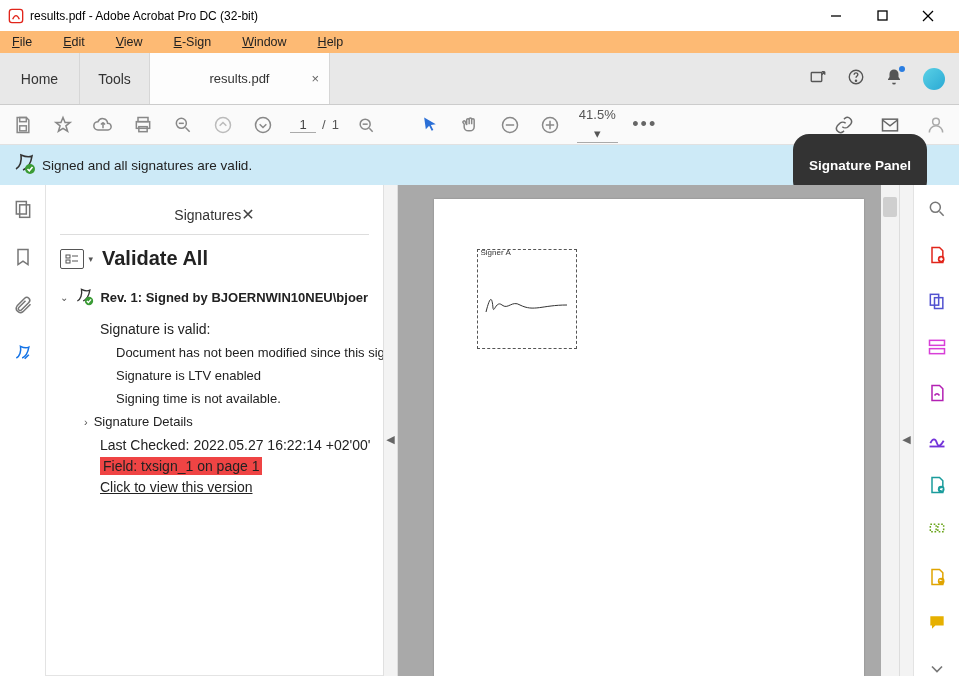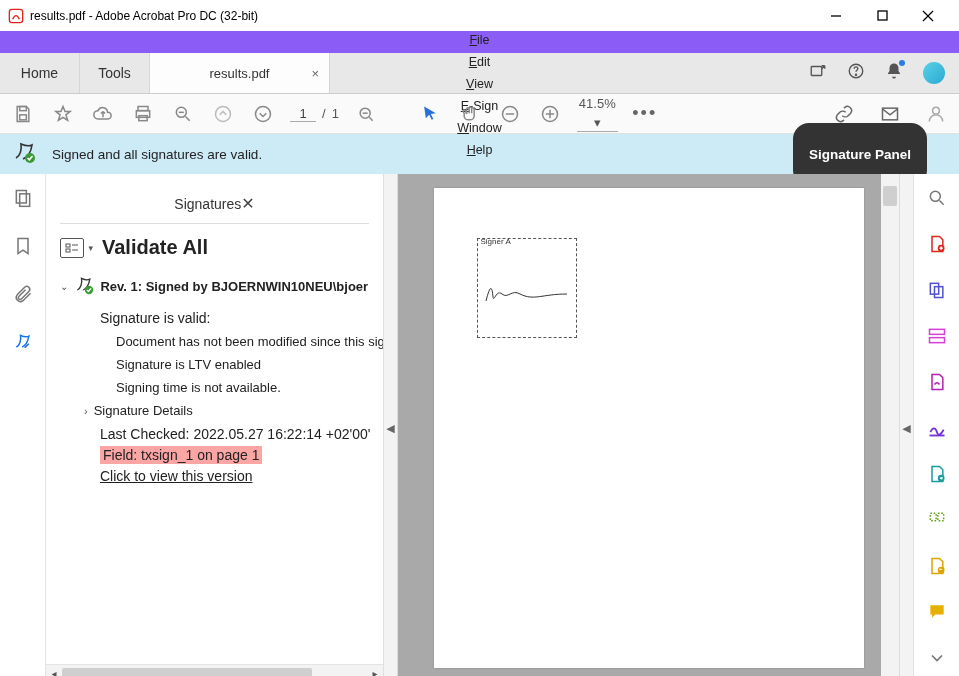--- a/index.html
+++ b/index.html
@@ -6,26 +6,26 @@
 html, body { width: 959px; height: 676px; overflow: hidden; background: #fff; }
 
 
 .titlebar { height: 31px; display: flex; align-items: center; padding: 0 8px; background: #fff; }
 .titlebar .app-icon { width: 16px; height: 16px; margin-right: 6px; }
 .titlebar .title { font-size: 12px; color: #000; flex: 1; }
 .titlebar .winbtns { display: flex; gap: 0; }
 .titlebar .winbtn { width: 46px; height: 30px; display: flex; align-items: center; justify-content: center; font-size: 13px; color: #000; }
 
 
-.menubar { height: 22px; display: flex; align-items: center; padding: 0 4px; gap: 4px; background: #8b5cf6; flex-direction: column; }
+.menubar { height: 22px; display: flex; align-items: center; padding: 0 4px; gap: 15px; background: #fdba74; }
 .menubar .menuitem { font-size: 12.5px; color: #222; padding: 2px 8px; text-decoration: underline; text-decoration-color: transparent; }
 .menubar .menuitem::first-letter { text-decoration: underline; }
 
 
-.tabstrip { height: 41px; display: flex; align-items: stretch; background: #e8e8e8; border-bottom: 1px solid #ccc; }
+.tabstrip { height: 52px; display: flex; align-items: stretch; background: #e8e8e8; border-bottom: 1px solid #ccc; }
 .navbtn { display: flex; align-items: center; justify-content: center; width: 70px; font-size: 14px; color: #333; background: #e8e8e8; border-right: 1px solid #d6d6d6; }
 .navbtn:first-child { width: 80px; }
 .doc-tab { display: flex; align-items: center; justify-content: center; width: 180px; background: #fdfdfd; border-right: 1px solid #d6d6d6; font-size: 13px; color: #333; position: relative; }
 .doc-tab .close { position: absolute; right: 10px; font-size: 13px; color: #666; }
 .tabstrip .spacer { flex: 1; }
 .tabstrip .right-icons { display: flex; align-items: center; gap: 20px; padding: 0 14px; }
 .tabstrip .right-icons svg { width: 18px; height: 18px; }
 .profile-dot { width: 22px; height: 22px; border-radius: 50%; background: linear-gradient(135deg,#5ad1e6,#2aa9d4); }
 .bell-dot { position: relative; }
 .bell-dot::after { content:""; position:absolute; top:-2px; right:-2px; width:6px; height:6px; background:#2a7de1; border-radius:50%; }
@@ -34,21 +34,21 @@
 .toolbar { height: 40px; display: flex; align-items: center; padding: 0 10px; gap: 14px; background: #fafafa; border-bottom: 1px solid #e1e1e1; }
 .toolbar .tbtn { width: 26px; height: 26px; display: flex; align-items: center; justify-content: center; color: #555; }
 .toolbar .tbtn svg { width: 20px; height: 20px; }
 .toolbar .sep { width: 10px; }
 .page-num { display:flex; align-items:center; gap:6px; font-size:13px; color:#555; }
 .page-num input { width: 26px; text-align:center; border:none; border-bottom:1px solid #aaa; background:transparent; font-size:13px; color:#444; }
 .zoom-sel { display:flex; align-items:center; gap:4px; font-size:13px; color:#555; border-bottom:1px solid #aaa; padding:1px 2px;flex-direction:column; }
 .toolbar .right { margin-left:auto; display:flex; align-items:center; gap:20px; }
 
 
-.sigbar { height: 40px; background: #cdeaf7; display:flex; align-items:center; padding: 0 12px; gap:16px; }
+.sigbar { height: 40px; background: #cdeaf7; display:flex; align-items:center; padding: 0 12px; gap:6px; }
 .sigbar .msg { font-size: 13.5px; color: #222; flex:1; }
 .sig-panel-btn { background:#333; color:#fff; border-radius:16px; padding:24px 16px; font-size:13.5px; font-weight:600; margin-right: 20px;}
 .sigbar svg { width:24px; height:24px; }
 
 
 .main { display:flex; height: calc(676px - 31px - 22px - 35px - 40px - 40px); }
 .leftrail { width: 46px; border-right: 1px solid #e3e3e3; display:flex; flex-direction:column; align-items:center; padding-top:14px; gap:24px; background:#fff; }
 .leftrail svg { width:20px; height:20px; }
 .leftrail .active { color:#1473e6; }
 
@@ -62,21 +62,21 @@
 .validate-row .icon::after { content:"▾"; font-size:9px; position:absolute; right:-10px; color:#555; }
 .validate-row .lbl { font-size:20px; font-weight:700; color:#222; margin-left:8px;}
 .sidepanel-body { padding: 6px 0 0 14px; font-size:13px; color:#222; overflow:hidden; flex:1; }
 .rev-row { display:flex; align-items:center; gap:6px; margin-bottom:8px; }
 .rev-row .caret { font-size:10px; transform:rotate(0deg); color:#555; }
 .rev-row .txt { font-weight:700; font-size:13px; }
 .detail-line { padding: 4px 0 4px 40px; font-size:14px; color:#222; white-space:nowrap; }
 .detail-line2 { padding: 4px 0 4px 56px; font-size:13px; color:#222; white-space:nowrap; }
 .detail-caret { display:flex; align-items:center; gap:6px; padding: 4px 0 4px 24px; }
 .detail-caret .c { font-size:11px; color:#555;}
-.detail-line.hl { background:#fca5a5; display:inline-block; margin-left:40px; padding:1px 3px;}
+.detail-line.hl { background:#ef4444; display:inline-block; margin-left:40px; padding:1px 3px;}
 .detail-line.ul { text-decoration:underline; cursor:pointer; }
 .side-scroll { height:18px; background:#f3f3f3; display:flex; align-items:center; border-top:1px solid #e4e4e4;}
 .side-scroll .lh, .side-scroll .rh { width:16px; text-align:center; font-size:10px; color:#555;}
 .side-scroll .track { flex:1; height:14px; background:#f3f3f3; position:relative;}
 .side-scroll .thumb { position:absolute; left:0; top:1px; height:12px; width:82%; background:#cfcfcf; border-radius:2px;}
 
 .collapse-left { width:14px; background:#f3f3f3; display:flex; align-items:center; justify-content:center; border-right:1px solid #ddd; }
 .collapse-left .tri { font-size:11px; color:#666; }
 
 .docview { flex:1; background:#a9a9a9; display:flex; flex-direction:column; position:relative; }

